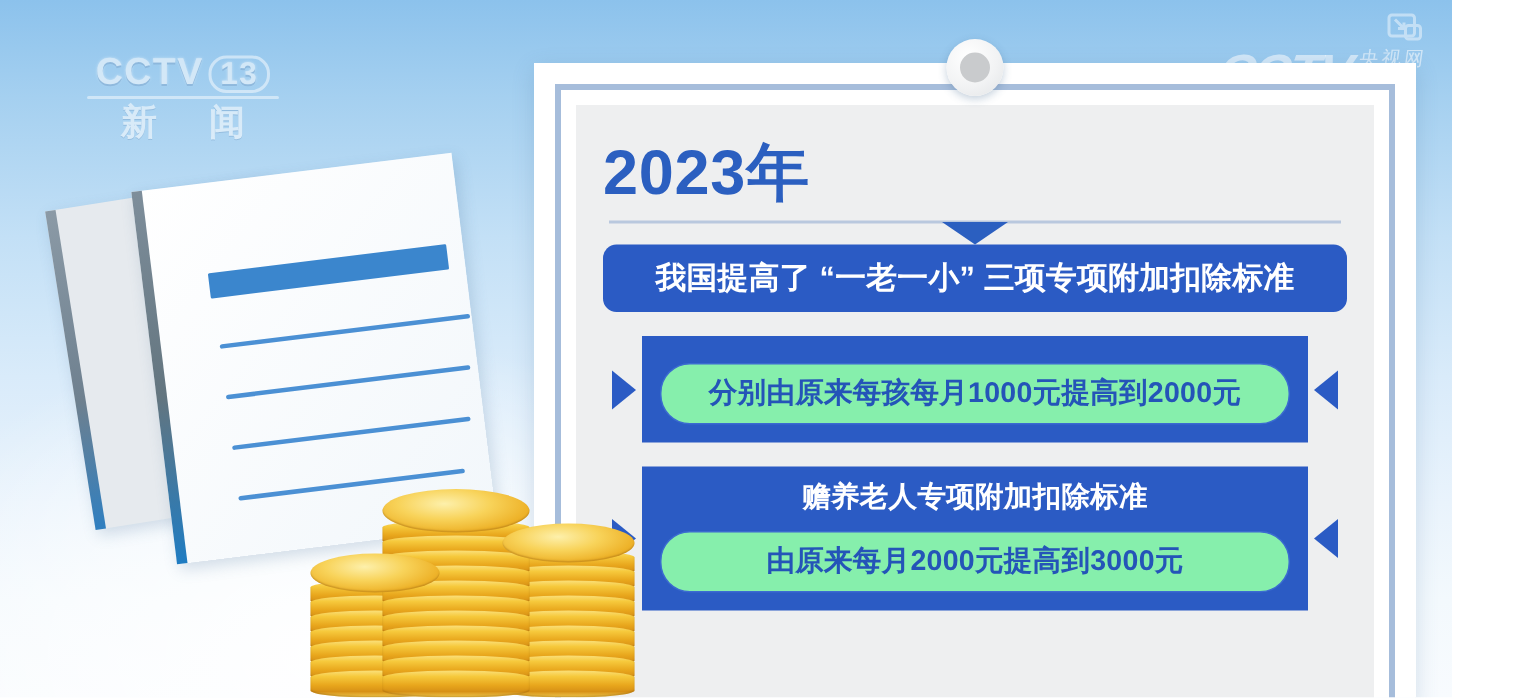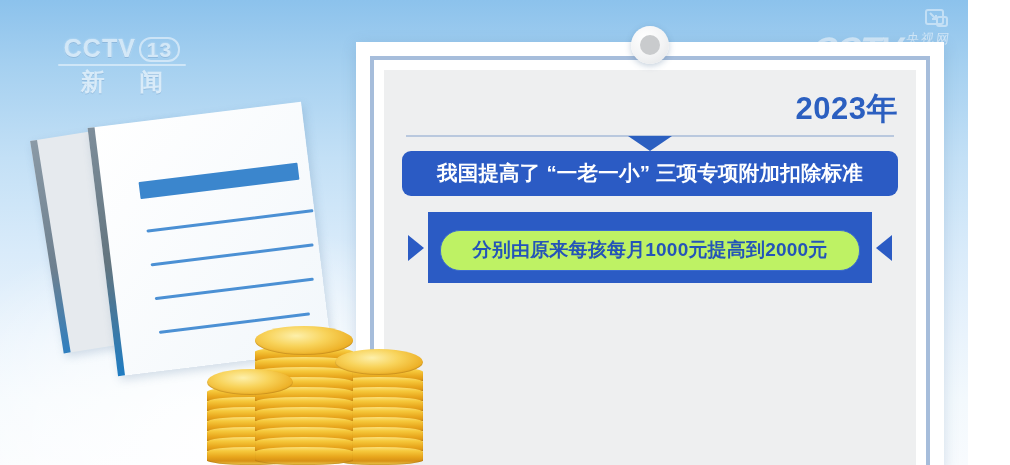--- a/index.html
+++ b/index.html
@@ -162,22 +162,22 @@
   }
   .pin::after {
     content: ""; position: absolute;
     left: 50%; top: 50%; transform: translate(-50%,-50%);
     width: 20px; height: 20px; border-radius: 50%;
     background: #c9cbcd;
   }
 
   
   .year {
-    text-align: right;
-    font-size: 31px; font-weight: 700; color: #2b5fc0;
+    text-align: left;
+    font-size: 42px; font-weight: 700; color: #2b5fc0;
     letter-spacing: .5px; line-height: 1.1;
     margin-top: 8px;
   }
   .divider {
     position: relative;
     height: 2px; background: #b9c8de;
     margin: 9px 4px 0 4px;
   }
   .chev {
     position: absolute; left: 50%; top: 1px;
@@ -228,21 +228,21 @@
     padding: 9px 12px 12px 12px;
   }
   .block-title {
     color: #ffffff; text-align: center;
     font-size: 19px; font-weight: 700; line-height: 1.28;
     letter-spacing: .2px;
   }
   .block-title .ln { display: block; white-space: nowrap; }
   .block-value {
     margin-top: 9px;
-    background: #bef264;
+    background: #86efac;
     border: 1.5px solid #3b6bd0;
     border-radius: 20px;
     color: #2454b8;
     font-size: 19px; font-weight: 700;
     text-align: center;
     padding: 6px 8px 7px 8px;
     letter-spacing: .2px;
     white-space: nowrap;
   }
 </style>
@@ -340,18 +340,28 @@
         <div class="headline">我国提高了 “一老一小” 三项专项附加扣除标准</div>
 
         <div class="block-wrap">
           <div class="arrow left"></div>
           <div class="arrow right"></div>
           <div class="block">
             <div class="block-value">分别由原来每孩每月1000元提高到2000元</div>
           </div>
         </div>
 
+        <div class="block-wrap">
+          <div class="arrow left"></div>
+          <div class="arrow right"></div>
+          <div class="block">
+            <div class="block-title">
+              <span class="ln">赡养老人专项附加扣除标准</span>
+            </div>
+            <div class="block-value">由原来每月2000元提高到3000元</div>
+          </div>
+        </div>
 
       </div>
     </div>
   </div>
 
 </div>
 
 </body></html>

